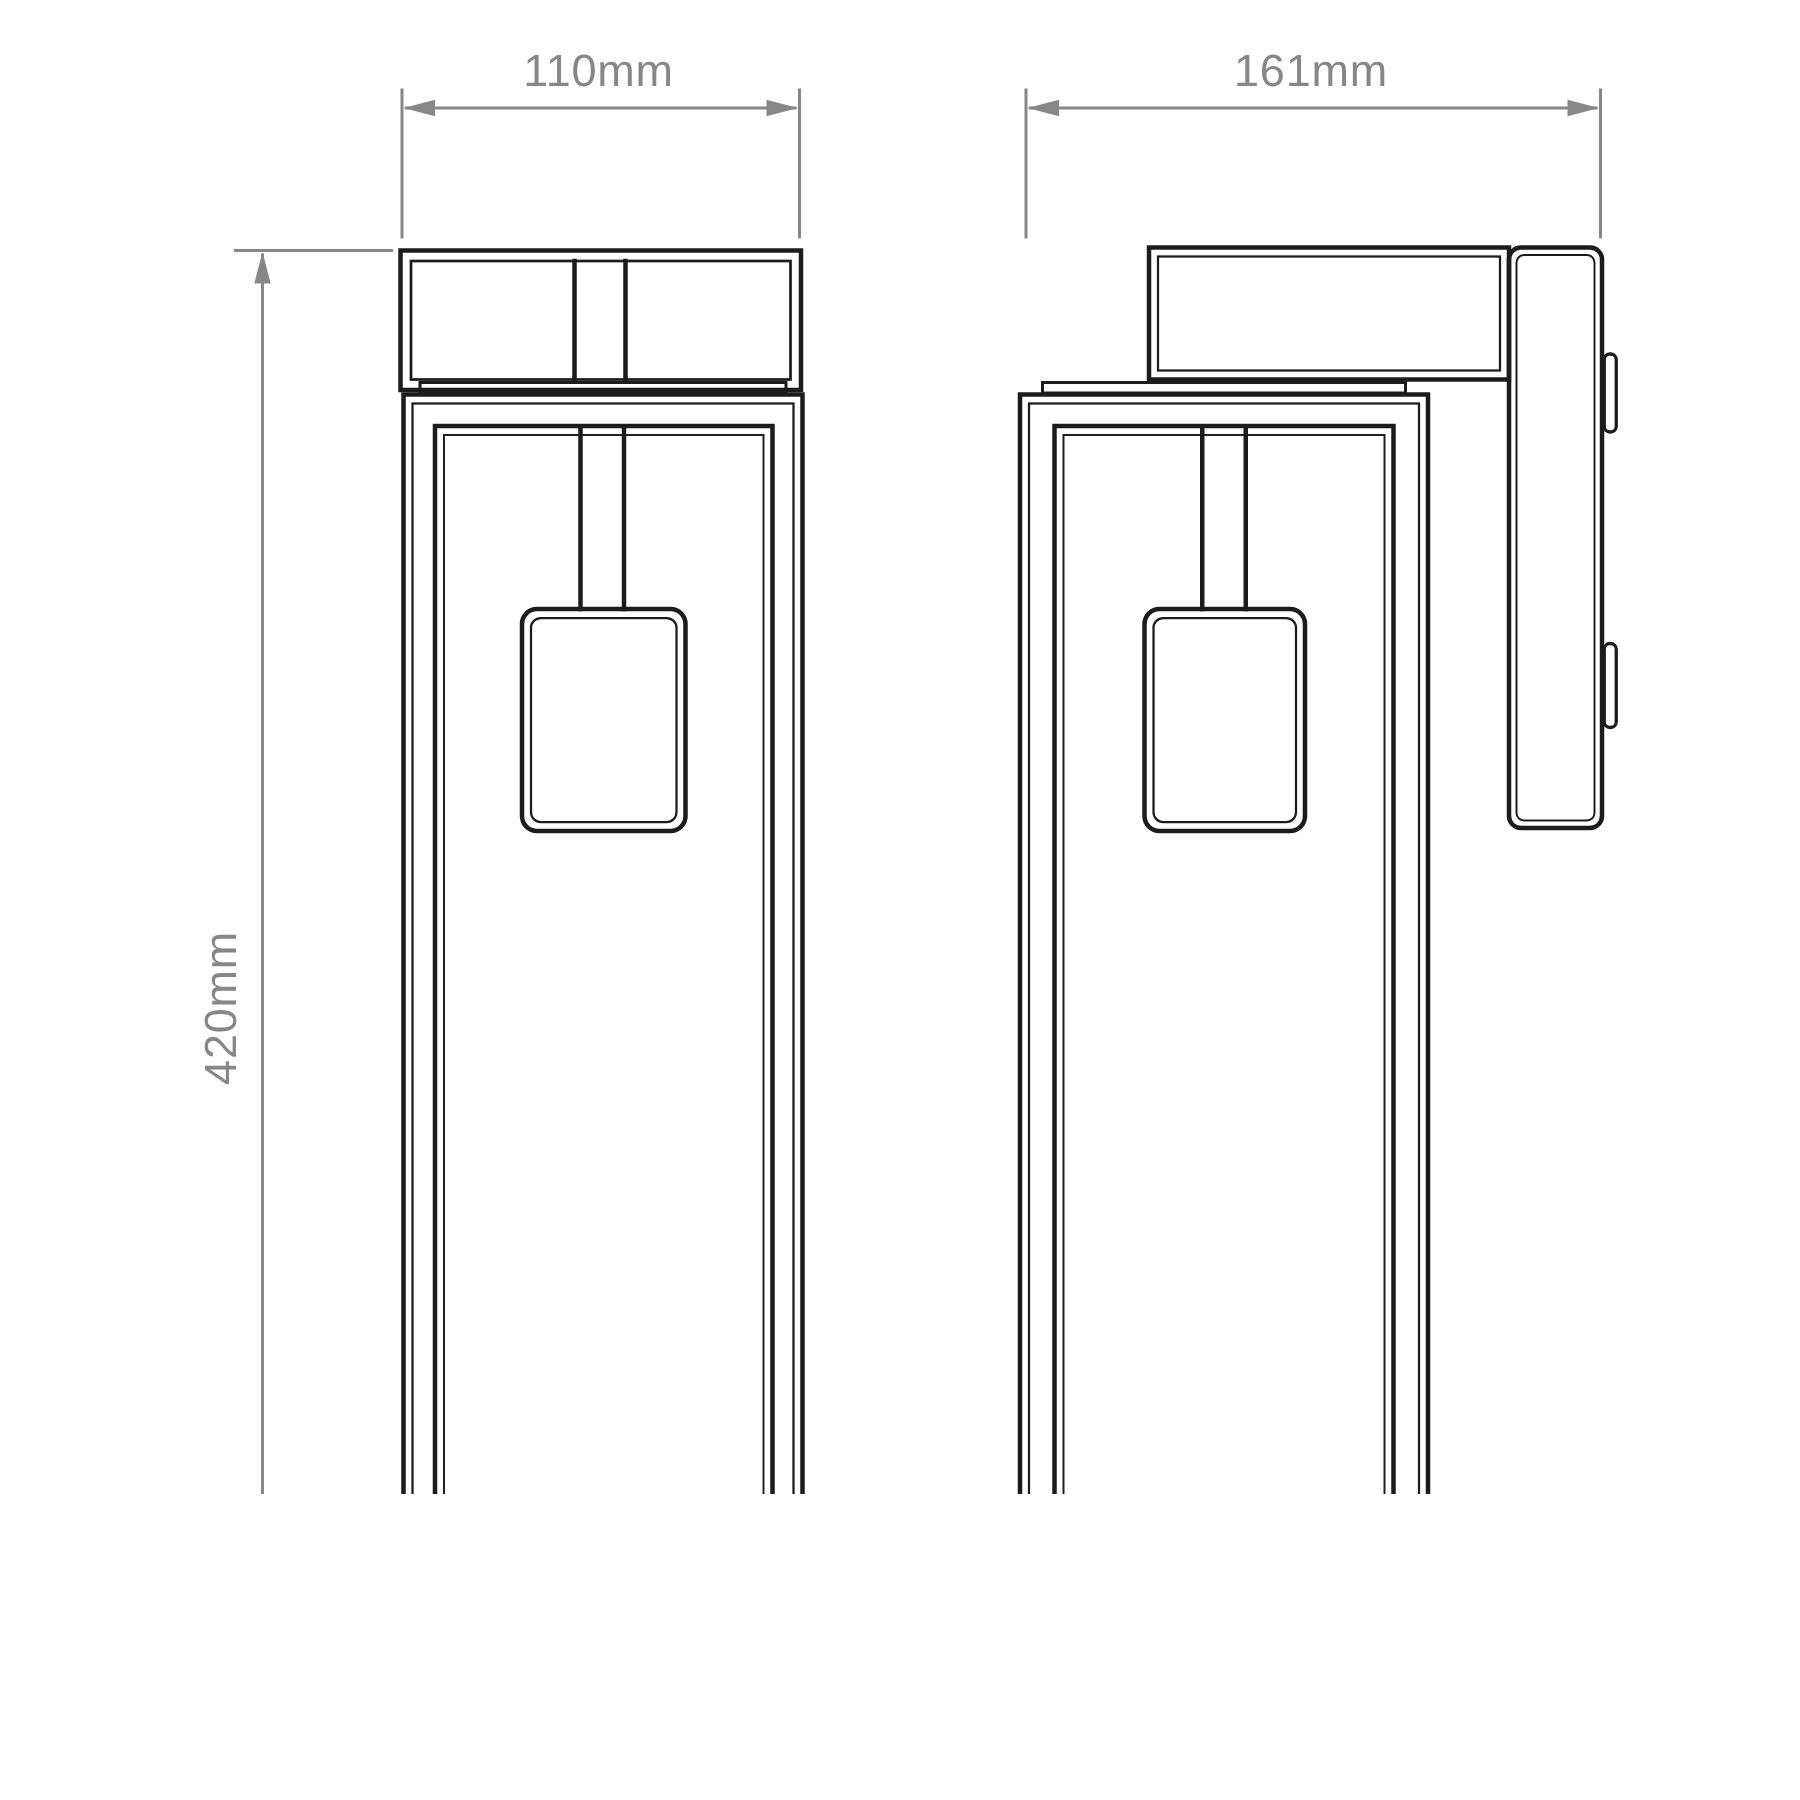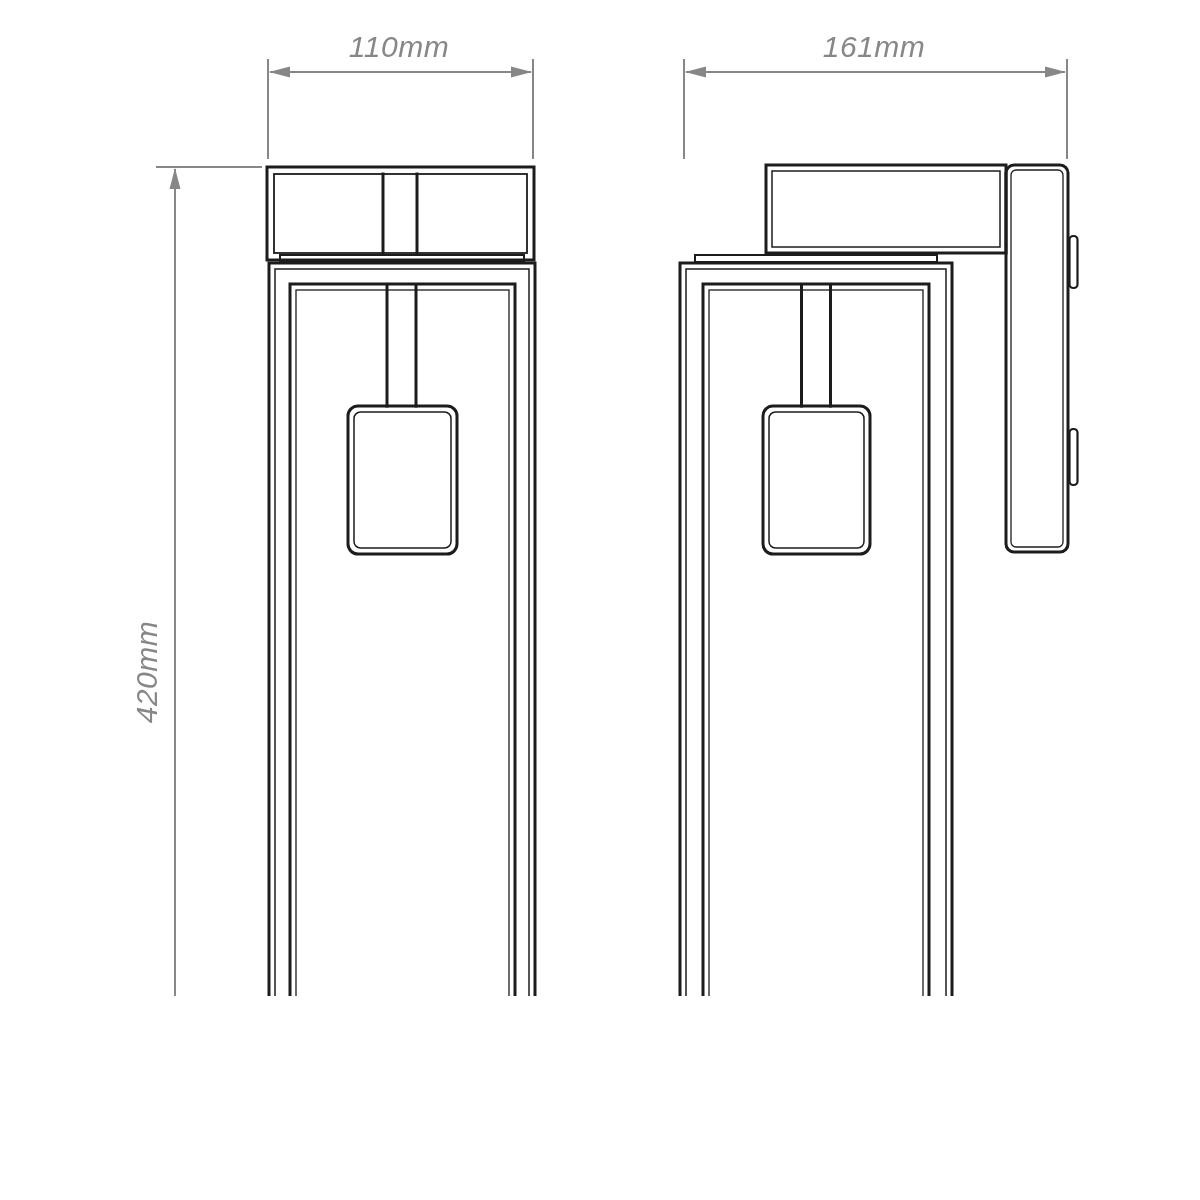--- a/index.html
+++ b/index.html
@@ -6,21 +6,20 @@
     --bg:#ffffff;
     --line:#1c1c1c;
     --dim:#878787;
   }
   html,body{margin:0;padding:0;background:var(--bg);}
   .canvas{
     position:relative;
     width:1200px;height:996px;
     background:var(--bg);
     overflow:hidden;
-    font-style:italic;
   }
   svg{display:block;}
   .ln{stroke:var(--line);fill:none;stroke-linecap:square;}
   .dim{stroke:var(--dim);fill:none;stroke-linecap:butt;}
   .dim-arrow{fill:var(--dim);stroke:none;}
   .dim-label{
     fill:var(--dim);
     font-family:"Liberation Sans", sans-serif;
     font-size:30px;
     letter-spacing:0.5px;

